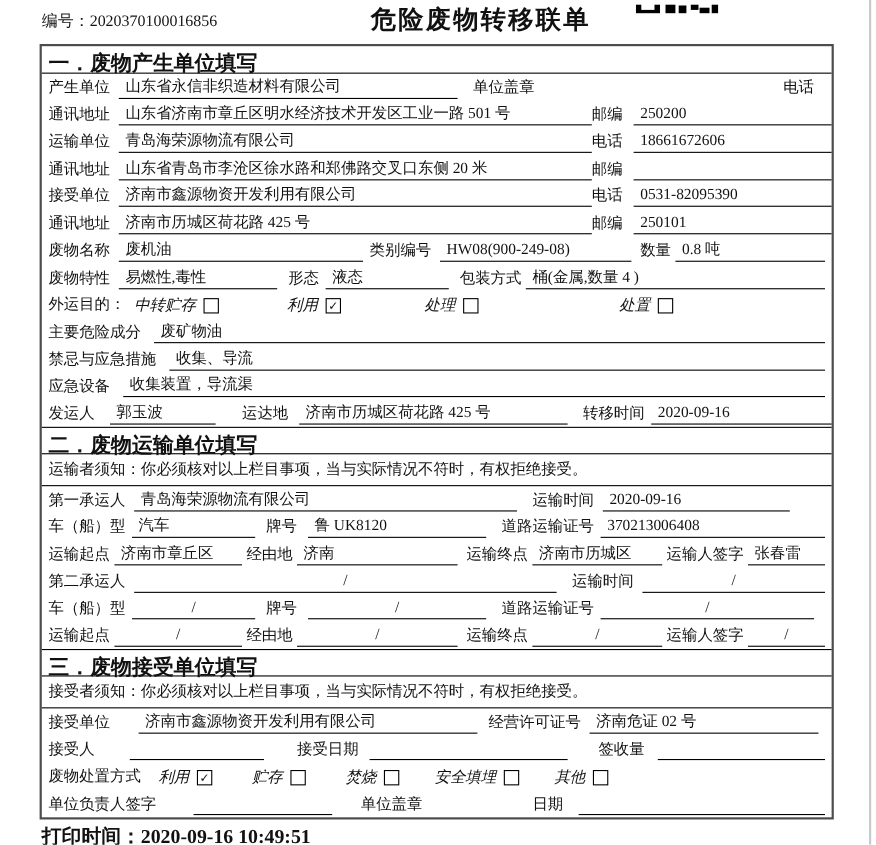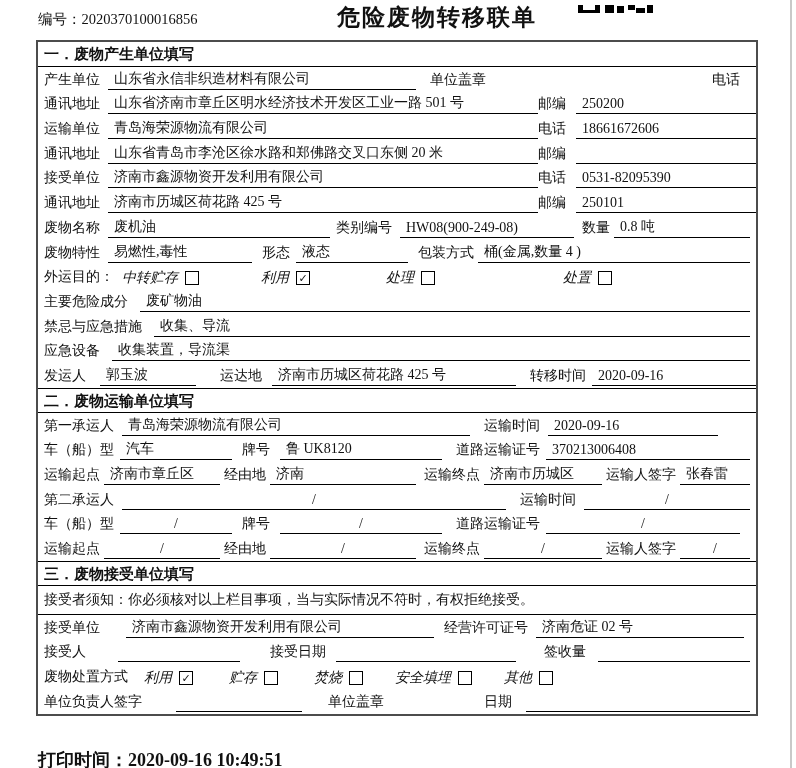--- a/index.html
+++ b/index.html
@@ -12,21 +12,21 @@
   .doc-header{position:absolute;top:0;left:0;width:796px;height:40px;}
   .doc-number{position:absolute;left:38px;top:10px;font-size:14.5px;white-space:nowrap;}
   .doc-title{position:absolute;left:0;top:2px;width:100%;text-align:center;
     padding-left:78px;box-sizing:border-box;font-size:23px;font-weight:700;letter-spacing:2px;}
   .qr-frag{position:absolute;left:578px;top:0;}
   
   .page-edge{position:absolute;left:790px;top:0;width:2px;height:768px;background:#c9c9c9;}
   
   .form-table{position:absolute;left:36px;top:40px;width:722px;border:2px solid #4c4c4c;
     box-sizing:border-box;background:#fff;}
-  .sec-title{font-weight:700;font-size:15px;height:25px;box-sizing:border-box;
+  .sec-title{font-weight:700;font-size:19px;height:25px;box-sizing:border-box;
     padding:3px 6px 0 6px;border-bottom:1px solid #000;}
   .section + .section .sec-title{border-top:1px solid #000;}
   .notice{height:29px;box-sizing:border-box;border-bottom:1px solid #000;
     display:flex;align-items:center;padding:0 6px;font-size:14px;white-space:nowrap;}
   .row{display:flex;align-items:flex-end;height:24.7px;box-sizing:border-box;
     padding:0 6px;font-size:14px;overflow:hidden;}
   .lbl{white-space:nowrap;padding-bottom:3px;}
   .val{border-bottom:1px solid #000;white-space:nowrap;padding:0 6px 1px 6px;
     margin-bottom:2px;overflow:hidden;min-width:14px;}
   .val.ctr{text-align:center;}
@@ -193,20 +193,21 @@
           <span class="sp" style="flex: 0 0 14px;"></span>
           <span class="lbl" style="flex: 0 0 auto;">转移时间</span>
           <span class="sp" style="flex: 0 0 6px;"></span>
           <span class="val" style="flex: 0 0 158px;">2020-09-16</span>
           <span class="sp" style="flex: 0 0 32px;"></span>
         </div>
       </div>
   </section>
   <section class="section">
     <div class="sec-title">二．废物运输单位填写</div>
+    <div class="notice">运输者须知：你必须核对以上栏目事项，当与实际情况不符时，有权拒绝接受。</div>
     <div class="rows">
         <div class="row">
           <span class="lbl" style="flex: 0 0 auto;">第一承运人</span>
           <span class="sp" style="flex: 0 0 8px;"></span>
           <span class="val" style="flex: 0 0 336px;">青岛海荣源物流有限公司</span>
           <span class="sp" style="flex: 0 0 14px;"></span>
           <span class="lbl" style="flex: 0 0 auto;">运输时间</span>
           <span class="sp" style="flex: 0 0 8px;"></span>
           <span class="val" style="flex: 0 0 158px;">2020-09-16</span>
           <span class="sp" style="flex: 1 1 40px;"></span>

